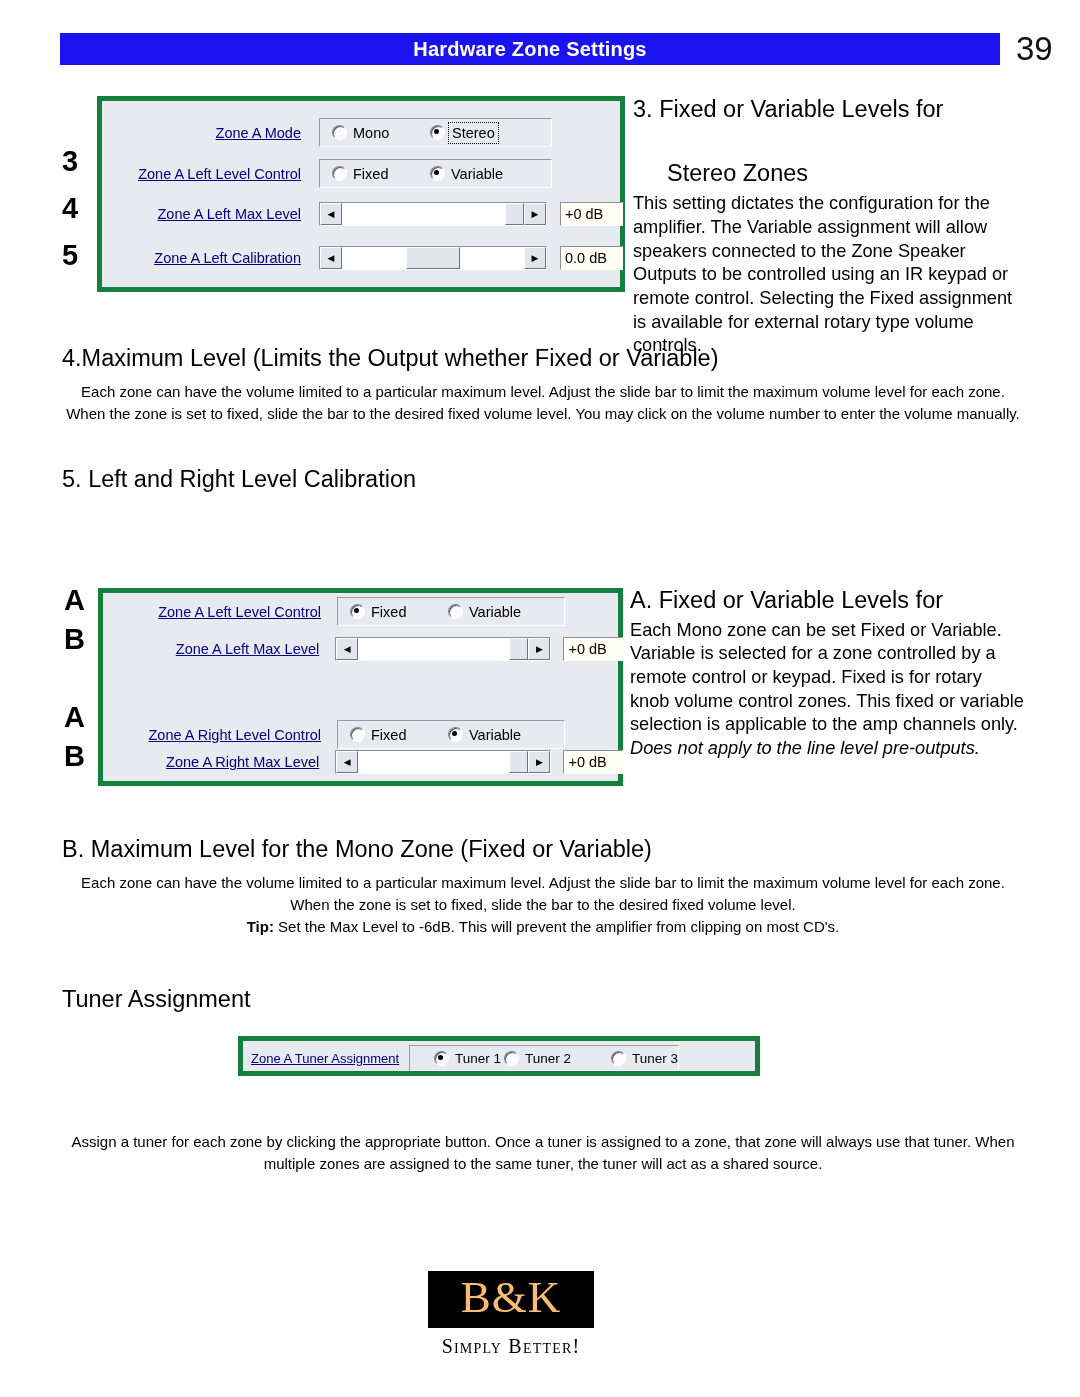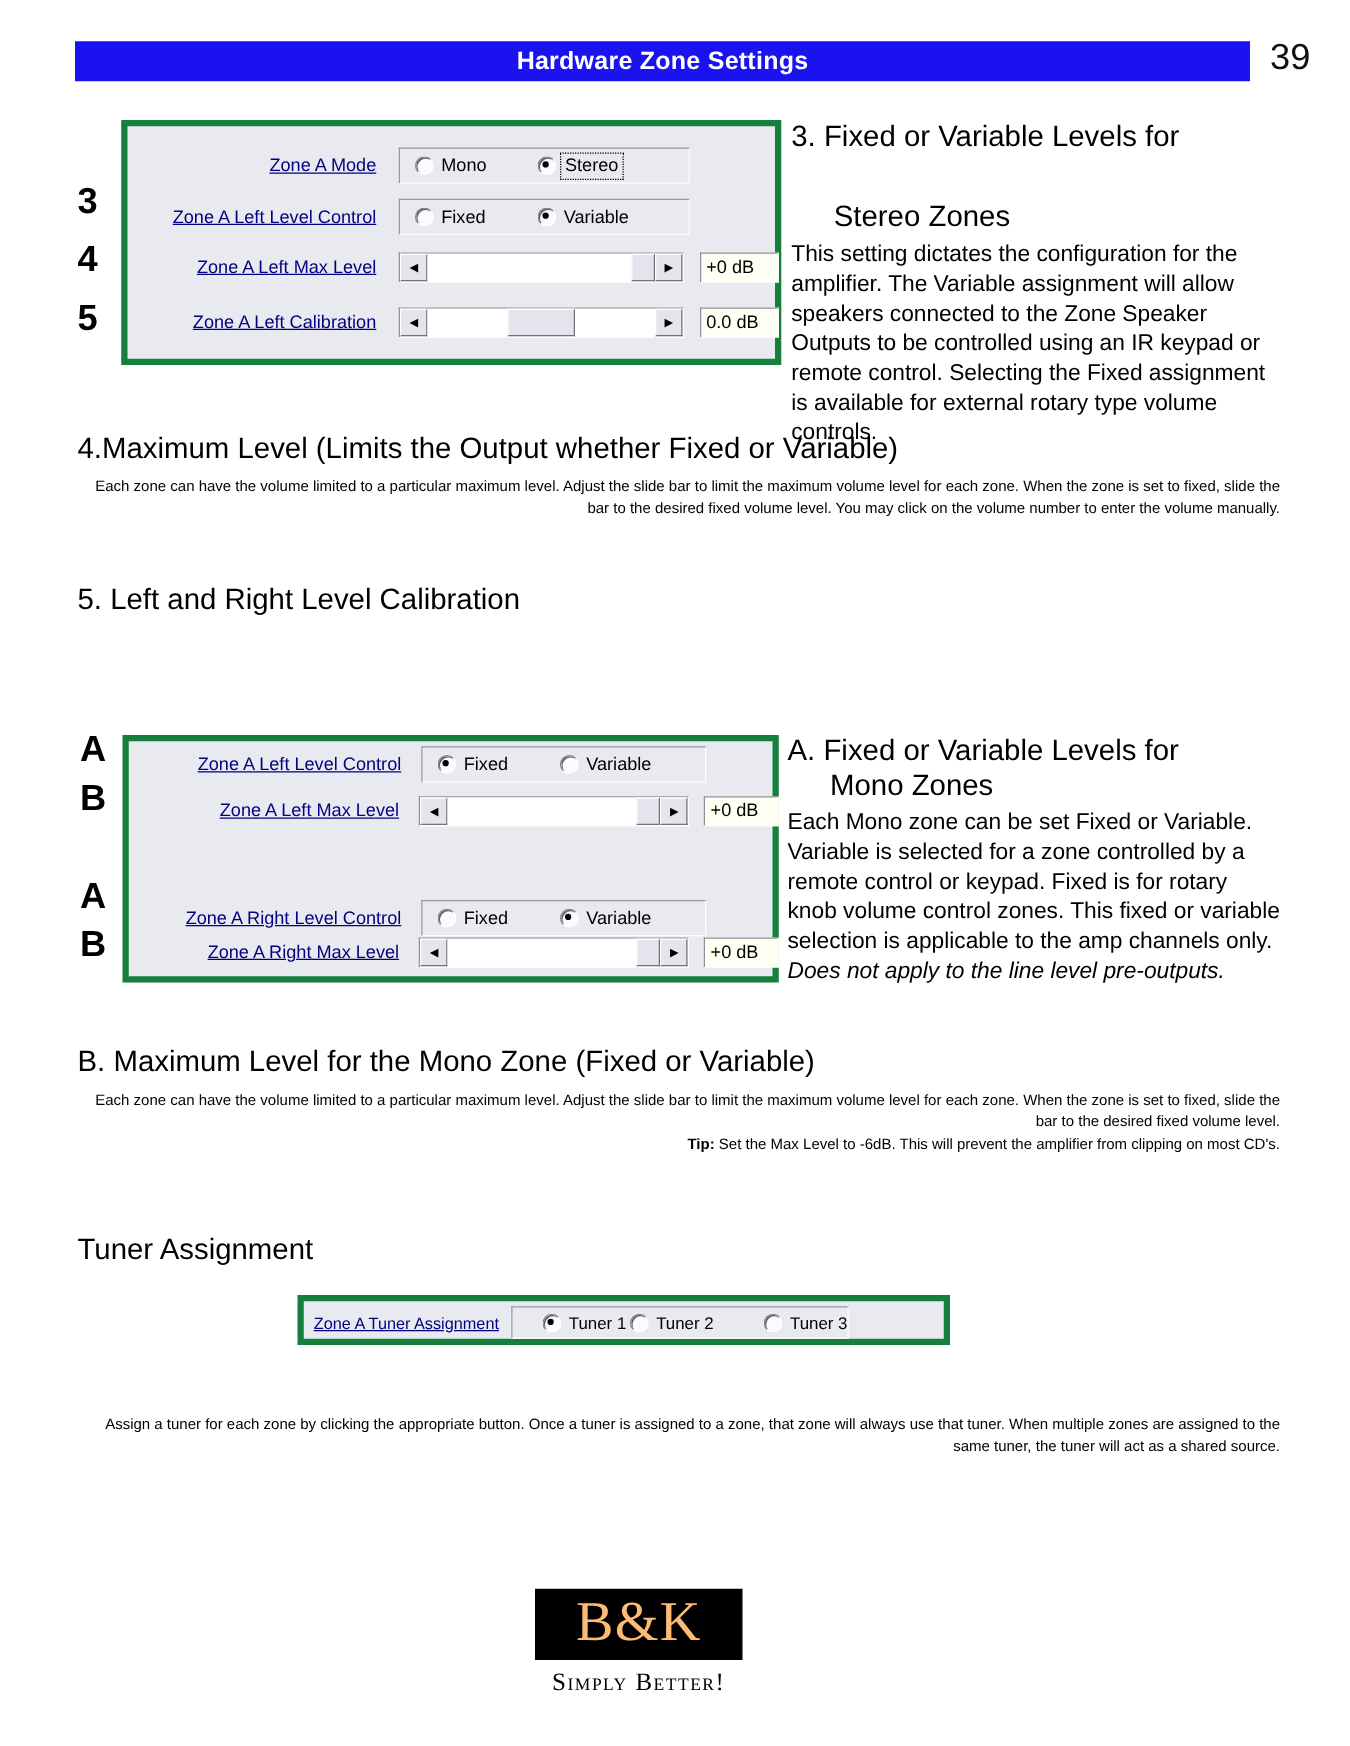--- a/index.html
+++ b/index.html
@@ -31,34 +31,34 @@
   #header-title {
     color: #ffffff;
     font-weight: bold;
     font-size: 20px;
     letter-spacing: .2px;
   }
   #page-number {
     position: absolute;
     left: 1016px;
     top: 30px;
-    font-size: 29px;
+    font-size: 33px;
     color: #111;
   }
 
   
   .h2 {
     font-size: 23.5px;
     color: #000;
     line-height: 1.18;
   }
   .body-text {
-    font-size: 12px;
+    font-size: 15px;
     line-height: 1.47;
-    text-align: right;
+    text-align: center;
   }
   .body-narrow {
     font-size: 18.2px;
     line-height: 1.30;
   }
 
   
   .dialog {
     position: absolute;
     background: #e9e9f0;
@@ -369,21 +369,20 @@
       <div class="s-btn">
           <span>▶</span>
         </div>
     </div>
     <div class="value-box" style="margin-left:12px; width:60px;">+0 dB</div>
   </div>
 </div>
 
 <div style="position:absolute; left:630px; top:587px; width:394px;">
   <div class="h2">A. Fixed or Variable Levels for</div>
-  <div class="h2" style="padding-left:34px;">Mono Zones</div>
   <div class="body-narrow" style="margin-top:4px;"><span>Each Mono zone can be set Fixed or Variable. Variable is selected for a zone controlled by a remote control or keypad. Fixed is for rotary knob volume control zones. This fixed or variable selection is applicable to the amp channels only. </span><span class="ital">Does not apply to the line level pre-outputs.</span></div>
 </div>
 
 <div style="position:absolute; left:62px; top:836px; width:962px;">
   <div class="h2">B. Maximum Level for the Mono Zone (Fixed or Variable)</div>
   <div class="body-text" style="margin-top:8px;">Each zone can have the volume limited to a particular maximum level.  Adjust the slide bar to limit the maximum volume level for each zone.  When the zone is set to fixed, slide the bar to the desired fixed volume level.</div>
   <div class="body-text"><span class="bold">Tip:</span><span> Set the Max Level to -6dB. This will prevent the amplifier from clipping on most CD's.</span></div>
 </div>
 
 <div style="position:absolute; left:62px; top:986px; width:500px;">

